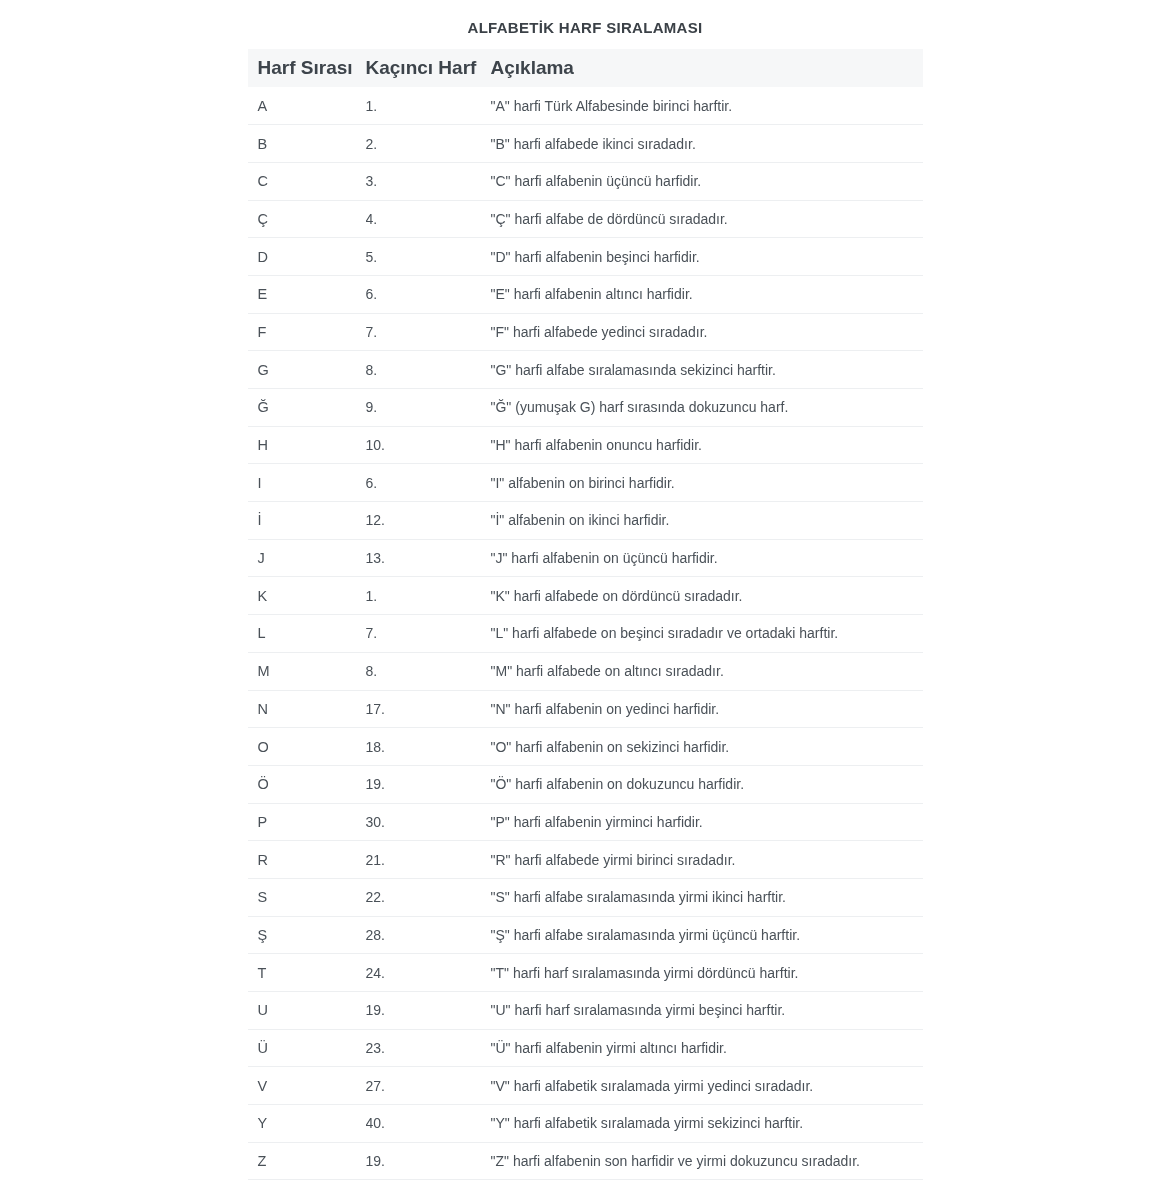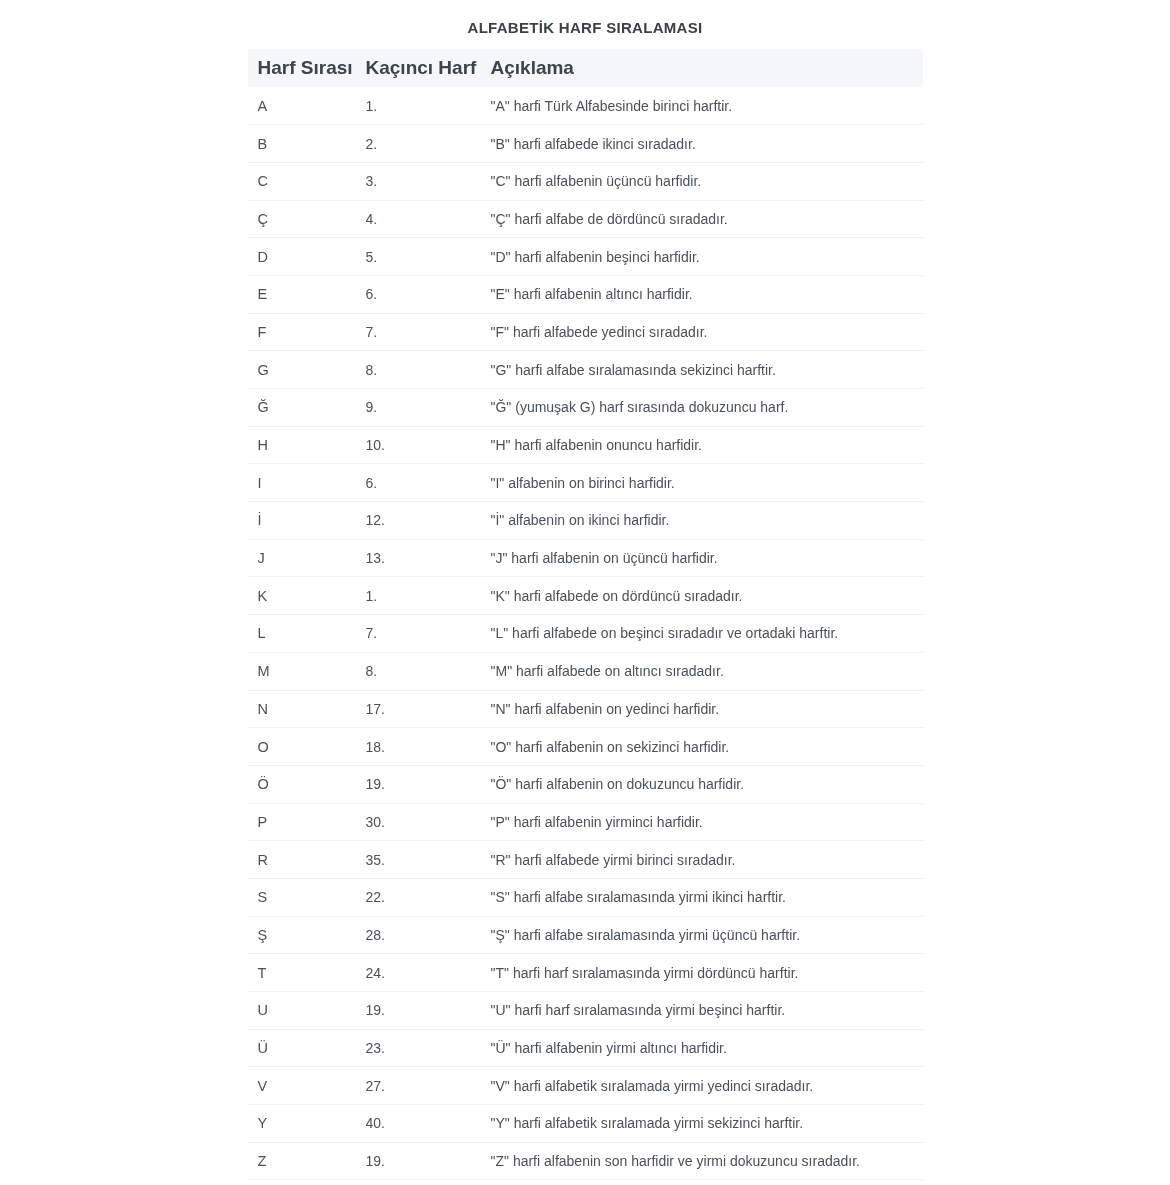--- a/index.html
+++ b/index.html
@@ -177,21 +177,21 @@
           <td>19.</td>
           <td>"Ö" harfi alfabenin on dokuzuncu harfidir.</td>
         </tr>
         <tr>
           <td>P</td>
           <td>30.</td>
           <td>"P" harfi alfabenin yirminci harfidir.</td>
         </tr>
         <tr>
           <td>R</td>
-          <td>35.</td>
+          <td>21.</td>
           <td>"R" harfi alfabede yirmi birinci sıradadır.</td>
         </tr>
         <tr>
           <td>S</td>
           <td>22.</td>
           <td>"S" harfi alfabe sıralamasında yirmi ikinci harftir.</td>
         </tr>
         <tr>
           <td>Ş</td>
           <td>28.</td>

